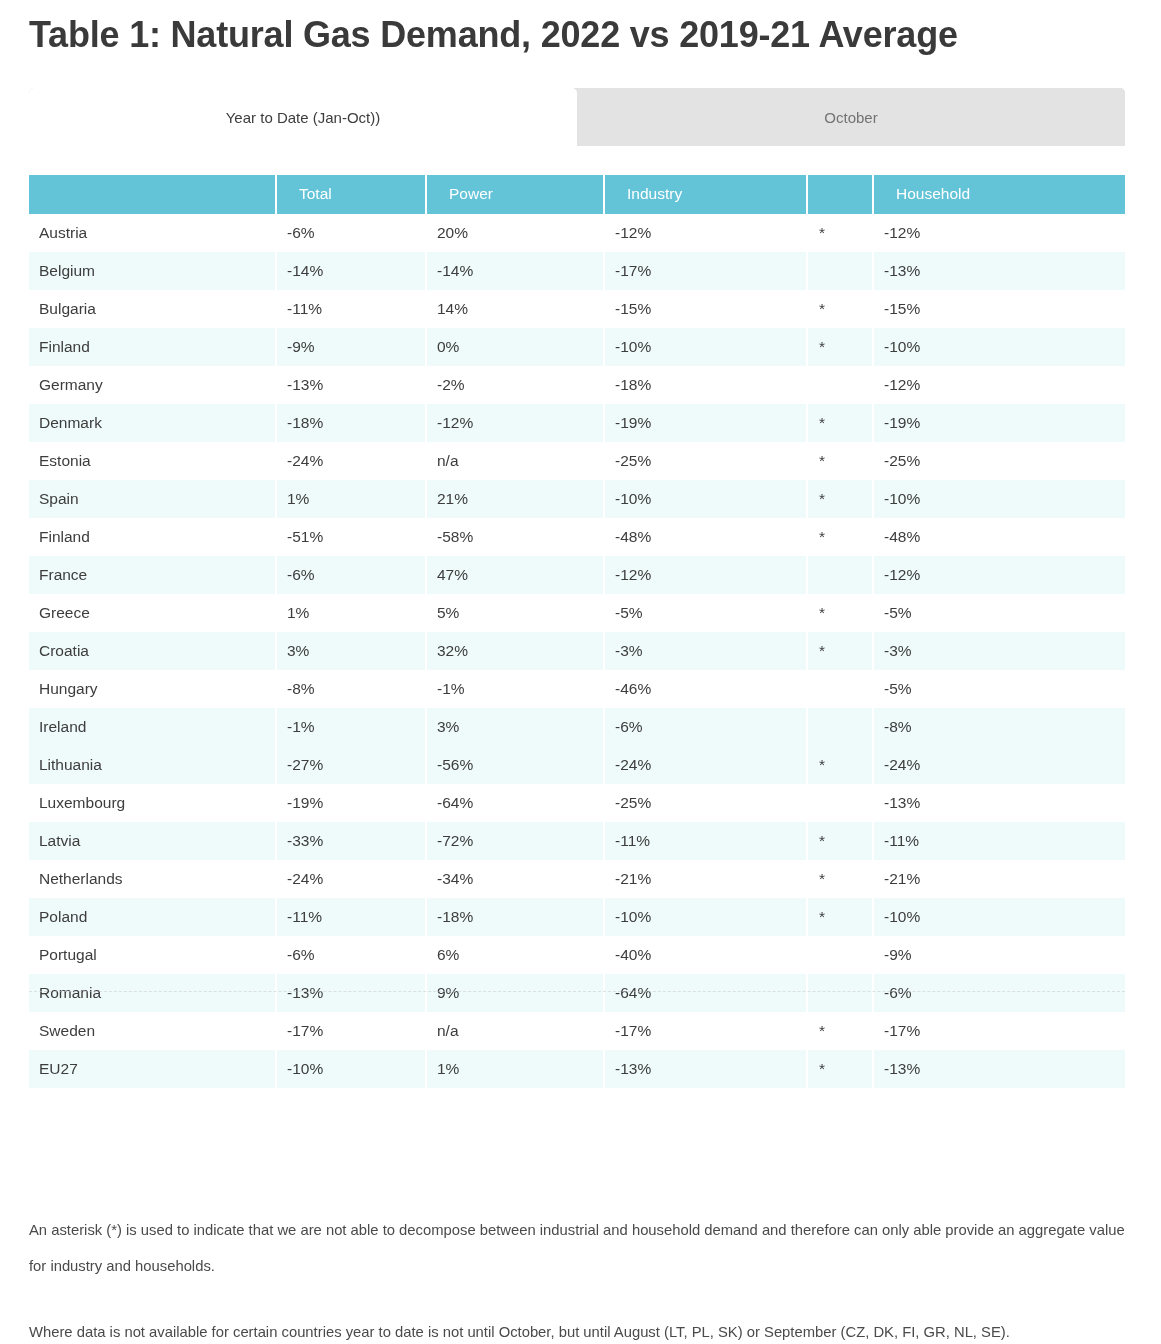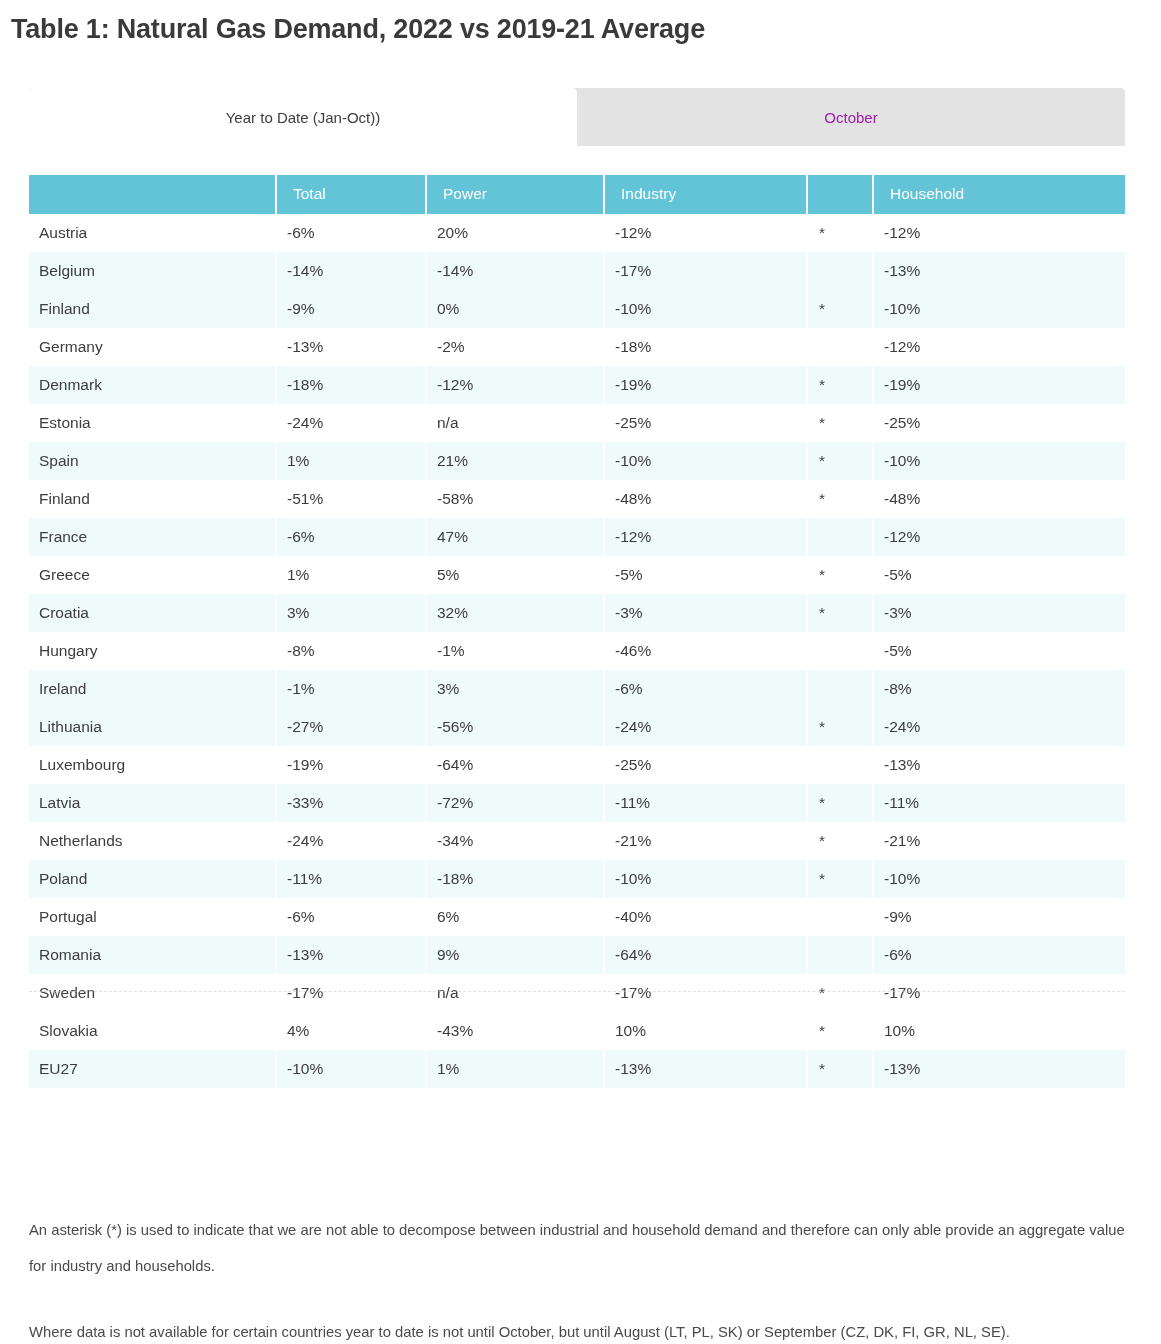--- a/index.html
+++ b/index.html
@@ -17,23 +17,23 @@
   .page {
     position: relative;
     width: 1161px;
     height: 1344px;
     overflow: hidden;
   }
 
   
   .title {
     position: absolute;
-    left: 11px;
+    left: 29px;
     top: 14px;
-    font-size: 27px;
+    font-size: 36px;
     font-weight: bold;
     letter-spacing: -0.2px;
     color: #3a3a3a;
     white-space: nowrap;
   }
 
   
   .tabs {
     position: absolute;
     left: 29px;
@@ -45,21 +45,21 @@
     border-radius: 5px 5px 0 0;
     overflow: hidden;
   }
   .tab {
     flex: 0 0 50%;
     height: 58px;
     display: flex;
     align-items: center;
     justify-content: center;
     font-size: 15px;
-    color: #a21caf;
+    color: #737373;
     background: #e3e3e3;
     box-sizing: border-box;
     cursor: pointer;
     user-select: none;
   }
   .tab.active {
     background: #ffffff;
     border-radius: 5px 5px 0 0;
     color: #3d3d3d;
   }
@@ -83,21 +83,21 @@
   table.demand col.c-industry{ width: 203px; }
   table.demand col.c-star    { width: 66px;  }
   table.demand col.c-house   { width: 252px; }
 
   table.demand thead th {
     background: #63c3d7;
     color: #ffffff;
     font-weight: normal;
     font-size: 15.5px;
     text-align: left;
-    padding: 10px 0 11px 16px;
+    padding: 10px 0 11px 22px;
     height: 22px;
     vertical-align: middle;
     border-right: 2px solid #ffffff;
     box-sizing: border-box;
   }
   table.demand thead th:first-child { border-right: 2px solid #ffffff; }
   table.demand thead th:last-child  { border-right: none; }
 
   table.demand tbody td {
     padding: 10px 0 10px 10px;
@@ -185,20 +185,28 @@
             <td>-12%</td>
           </tr>
           <tr class="even">
             <td>Belgium</td>
             <td>-14%</td>
             <td>-14%</td>
             <td>-17%</td>
             <td class="star"></td>
             <td>-13%</td>
           </tr>
+          <tr class="odd">
+            <td>Bulgaria</td>
+            <td>-11%</td>
+            <td>14%</td>
+            <td>-15%</td>
+            <td class="star">*</td>
+            <td>-15%</td>
+          </tr>
           <tr class="even">
             <td>Finland</td>
             <td>-9%</td>
             <td>0%</td>
             <td>-10%</td>
             <td class="star">*</td>
             <td>-10%</td>
           </tr>
           <tr class="odd">
             <td>Germany</td>
@@ -337,28 +345,20 @@
             <td>-6%</td>
           </tr>
           <tr class="odd">
             <td>Sweden</td>
             <td>-17%</td>
             <td>n/a</td>
             <td>-17%</td>
             <td class="star">*</td>
             <td>-17%</td>
           </tr>
-          <tr class="odd">
-            <td>Slovakia</td>
-            <td>4%</td>
-            <td>-43%</td>
-            <td>10%</td>
-            <td class="star">*</td>
-            <td>10%</td>
-          </tr>
           <tr class="even">
             <td>EU27</td>
             <td>-10%</td>
             <td>1%</td>
             <td>-13%</td>
             <td class="star">*</td>
             <td>-13%</td>
           </tr>
         </tbody>
     </table>

